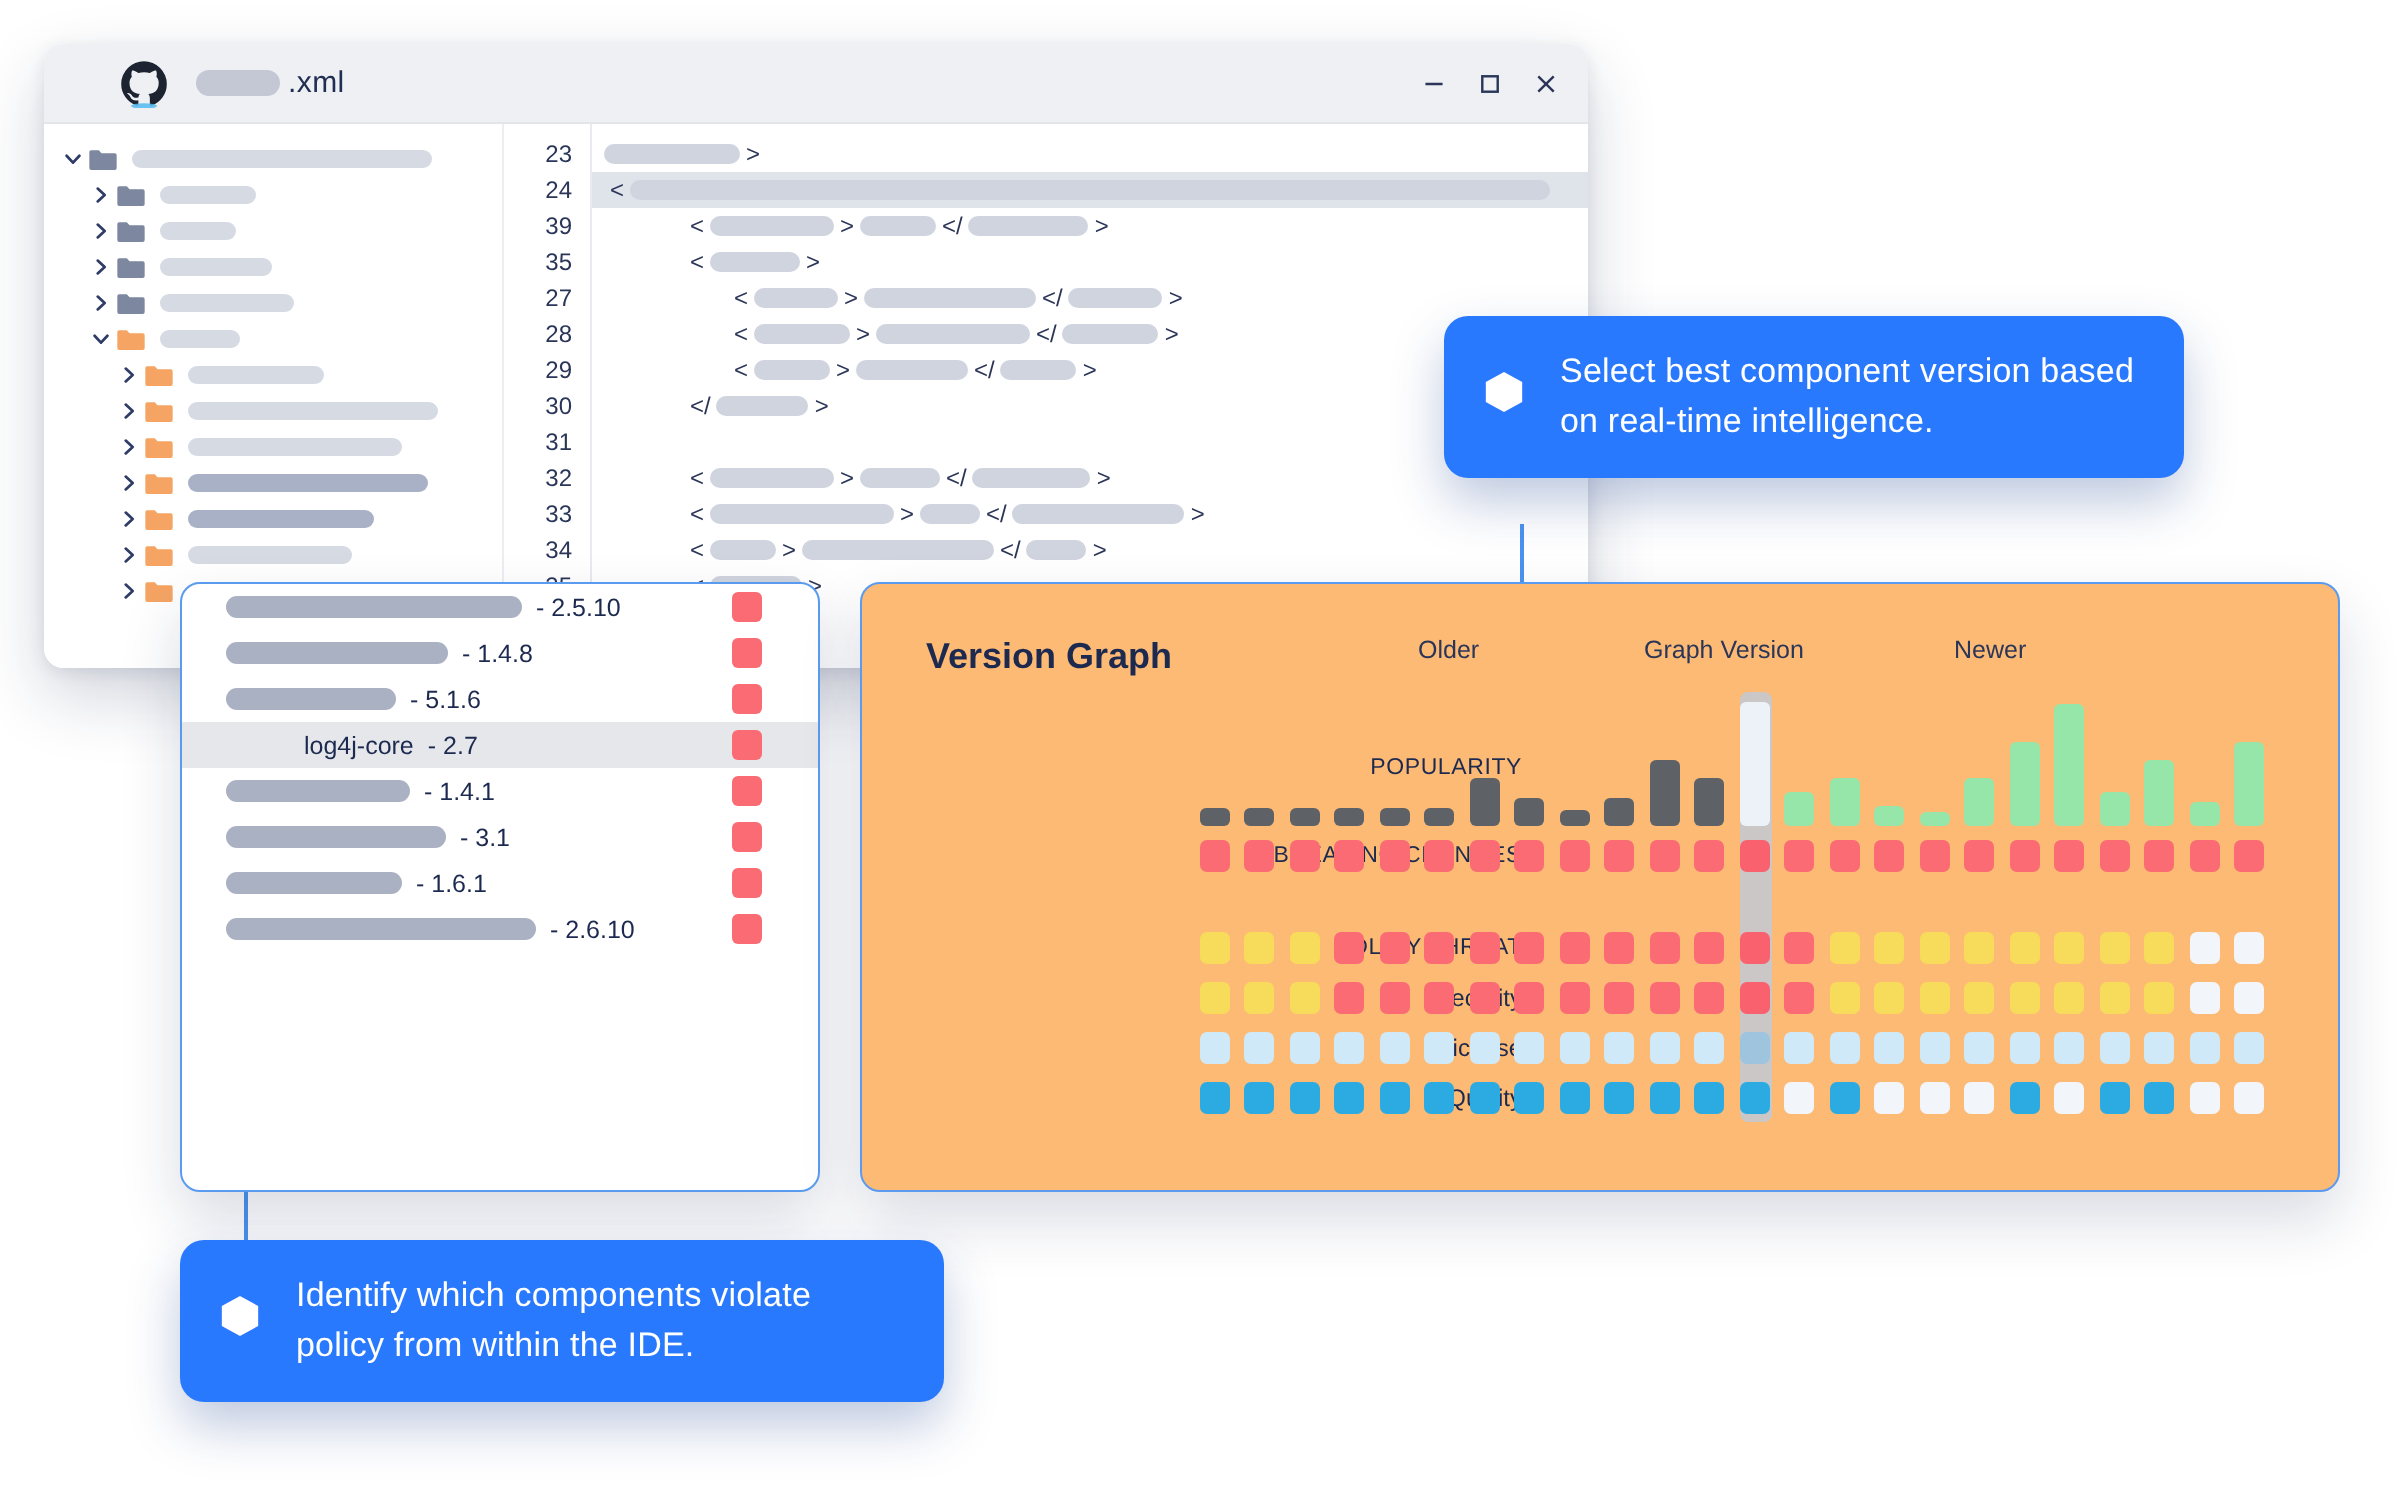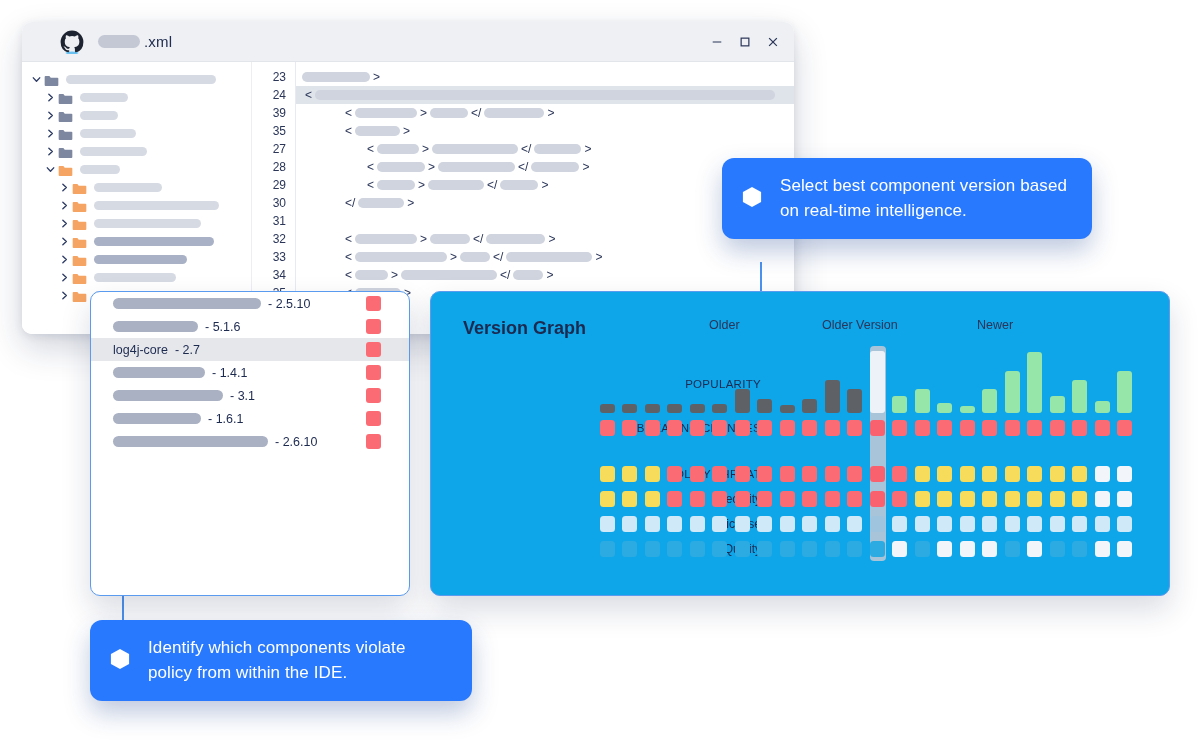--- a/index.html
+++ b/index.html
@@ -146,34 +146,34 @@
     padding: 14px 0 8px 22px;
     letter-spacing: .1px;
   }
   .comp-row {
     display: flex; align-items: center;
     height: 23px; padding: 0 0 0 22px;
     position: relative;
   }
   .comp-row.selected { background: #e5e7eb; }
   .comp-skel { height: 11px; border-radius: 6px; background: #aab1c3; }
-  .comp-name { font-size: 12.5px; color: #1d2a50; }
+  .comp-name { font-size: 12.5px; color: #1d2a50; margin-left: 39px; }
   .comp-ver { font-size: 12.5px; color: #1d2a50; margin-left: 7px; white-space: nowrap; }
   .comp-flag {
     position: absolute; right: 28px;
     width: 15px; height: 15px; border-radius: 3px;
     background: #FB6B74;
   }
 
   
   #version-panel {
     position: absolute;
     left: 430px; top: 291px;
     width: 740px; height: 305px;
-    background: #0ea5e9;
+    background: #fdba74;
     border: 1.5px solid #5a9bf0;
     border-radius: 10px;
     box-shadow: 0 14px 30px rgba(25,40,80,.16);
     overflow: hidden;
     z-index: 22;
   }
   #vg-title {
     position: absolute; left: 32px; top: 26px;
     font-size: 18px; font-weight: bold; color: #1d2a50;
   }
@@ -523,20 +523,25 @@
   <div class="connector" id="conn-bottom"></div>
 
   <div id="components-panel">
     <div id="components-list">
         <div class="comp-row">
           <span class="comp-skel" style="width: 148px;"></span>
           <span class="comp-ver">-  2.5.10</span>
           <span class="comp-flag" style="background: rgb(251, 107, 116);"></span>
         </div>
         <div class="comp-row">
+          <span class="comp-skel" style="width: 111px;"></span>
+          <span class="comp-ver">-  1.4.8</span>
+          <span class="comp-flag" style="background: rgb(251, 107, 116);"></span>
+        </div>
+        <div class="comp-row">
           <span class="comp-skel" style="width: 85px;"></span>
           <span class="comp-ver">-  5.1.6</span>
           <span class="comp-flag" style="background: rgb(251, 107, 116);"></span>
         </div>
         <div class="comp-row selected">
           <span class="comp-name">log4j-core</span>
           <span class="comp-ver">-  2.7</span>
           <span class="comp-flag" style="background: rgb(251, 107, 116);"></span>
         </div>
         <div class="comp-row">
@@ -558,21 +563,21 @@
           <span class="comp-skel" style="width: 155px;"></span>
           <span class="comp-ver">-  2.6.10</span>
           <span class="comp-flag" style="background: rgb(251, 107, 116);"></span>
         </div>
       </div>
   </div>
 
   <div id="version-panel">
     <div id="vg-title">Version Graph</div>
     <div class="vg-axis-label" id="lbl-older">Older</div>
-    <div class="vg-axis-label" id="lbl-this">Older Version</div>
+    <div class="vg-axis-label" id="lbl-this">Graph Version</div>
     <div class="vg-axis-label" id="lbl-newer">Newer</div>
 
     <div id="vg-plot">
       <div id="highlight-band" style="left: 273.5px; width: 16px; top: 8px; height: 215px;"></div>
     <div id="pop-row">
           <div class="pop-cell">
             <div class="pop-bar" style="height: 8.85714px; background: rgb(94, 97, 102);"></div>
           </div>
           <div class="pop-cell">
             <div class="pop-bar" style="height: 8.85714px; background: rgb(94, 97, 102);"></div>

